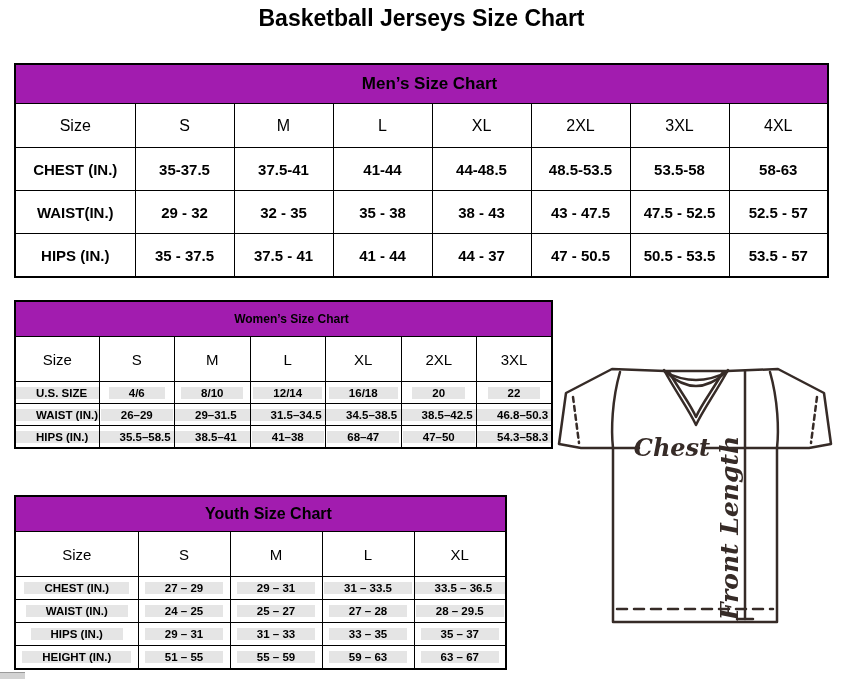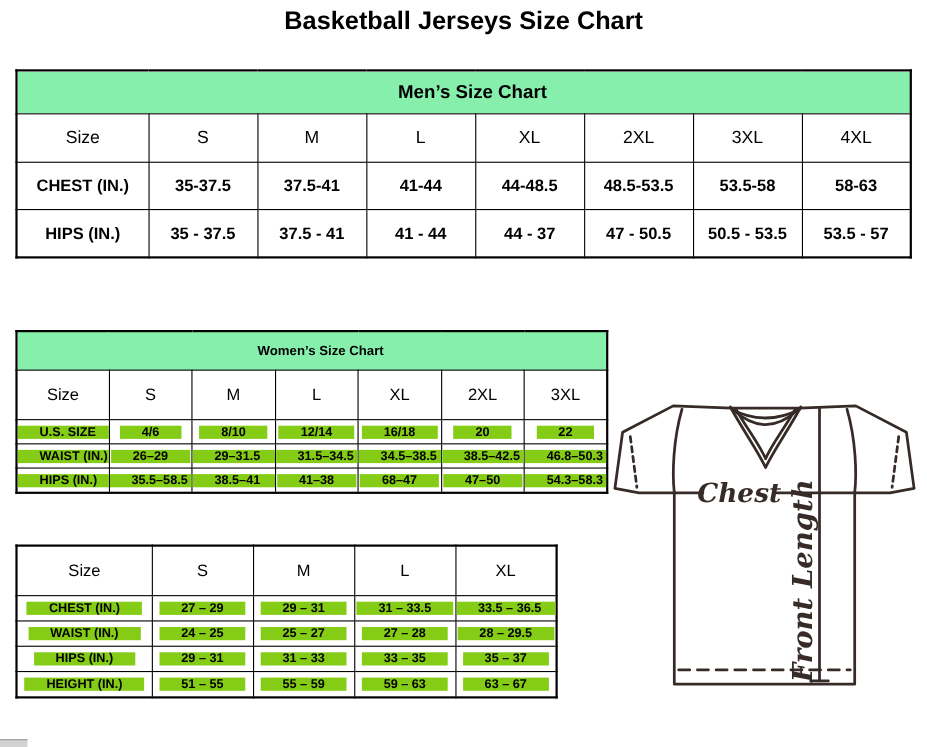--- a/index.html
+++ b/index.html
@@ -12,21 +12,21 @@
     font-size:23px; font-weight:bold;
   }
   table.size-table {
     position:absolute; border-collapse:collapse; table-layout:fixed;
     border:2px solid #000; background:#fff;
   }
   .size-table th, .size-table td {
     border:1px solid #000; text-align:center; vertical-align:middle;
     padding:0; overflow:hidden; white-space:nowrap;
   }
-  .title-row td { background:#86efac; font-weight:bold;padding-left:16px; }
+  .title-row td { background:#a21caf; font-weight:bold;padding-left:16px; }
   .head-row th { font-weight:normal; }
   .lbl { font-weight:bold; }
 
   .men   { left:14px; top:63px;  width:815px; }
   .men .title-row td { height:38px; font-size:17px; }
   .men .head-row th  { height:43px; font-size:16px; }
   .men .data-row td  { height:42px; font-size:15px; font-weight:bold; }
   .men col.c0 { width:120px; }
 
   .women { left:14px; top:300px; width:539px; }
@@ -36,21 +36,21 @@
   .women col.c0 { width:84px; }
   .women .lbl { font-size:11px; }
 
   .youth { left:14px; top:495px; width:493px; }
   .youth .title-row td { height:34px; font-size:16px; }
   .youth .head-row th  { height:44px; font-size:15px; }
   .youth .data-row td  { height:22px; font-size:11.5px; font-weight:bold; }
   .youth col.c0 { width:123px; }
   .youth .lbl { font-size:11px; }
 
-  .hl { background:#84cc16; padding:0 20px; }
+  .hl { background:#e5e5e5; padding:0 20px; }
 
   .jersey-svg { position:absolute; left:556px; top:358px; }
   .jersey-label {
     font-family:"DejaVu Serif", serif; font-style:italic; font-weight:bold;
     fill:#362b27;
   }
   .artifact {
     position:absolute; left:0; top:672px; width:25px; height:7px;
     background:#d3d3d3; border-top:1px solid #9b9b9b;
   }
@@ -89,20 +89,30 @@
     <td class="lbl">CHEST (IN.)</td>
     <td>35-37.5</td>
     <td>37.5-41</td>
     <td>41-44</td>
     <td>44-48.5</td>
     <td>48.5-53.5</td>
     <td>53.5-58</td>
     <td>58-63</td>
   </tr>
   <tr class="data-row">
+    <td class="lbl">WAIST(IN.)</td>
+    <td>29 - 32</td>
+    <td>32 - 35</td>
+    <td>35 - 38</td>
+    <td>38 - 43</td>
+    <td>43 - 47.5</td>
+    <td>47.5 - 52.5</td>
+    <td>52.5 - 57</td>
+  </tr>
+  <tr class="data-row">
     <td class="lbl">HIPS (IN.)</td>
     <td>35 - 37.5</td>
     <td>37.5 - 41</td>
     <td>41 - 44</td>
     <td>44 - 37</td>
     <td>47 - 50.5</td>
     <td>50.5 - 53.5</td>
     <td>53.5 - 57</td>
   </tr>
 </tbody>
@@ -163,20 +173,23 @@
 
 <table class="size-table youth">
   <colgroup>
       <col class="c0">
       <col>
       <col>
       <col>
       <col>
     </colgroup>
   <tbody>
+      <tr class="title-row">
+    <td colspan="5">Youth Size Chart</td>
+  </tr>
   <tr class="head-row">
     <th>Size</th>
     <th>S</th>
     <th>M</th>
     <th>L</th>
     <th>XL</th>
   </tr>
   <tr class="data-row">
     <td class="lbl"><span class="hl">CHEST (IN.)</span></td>
     <td><span class="hl">27 – 29</span></td>

